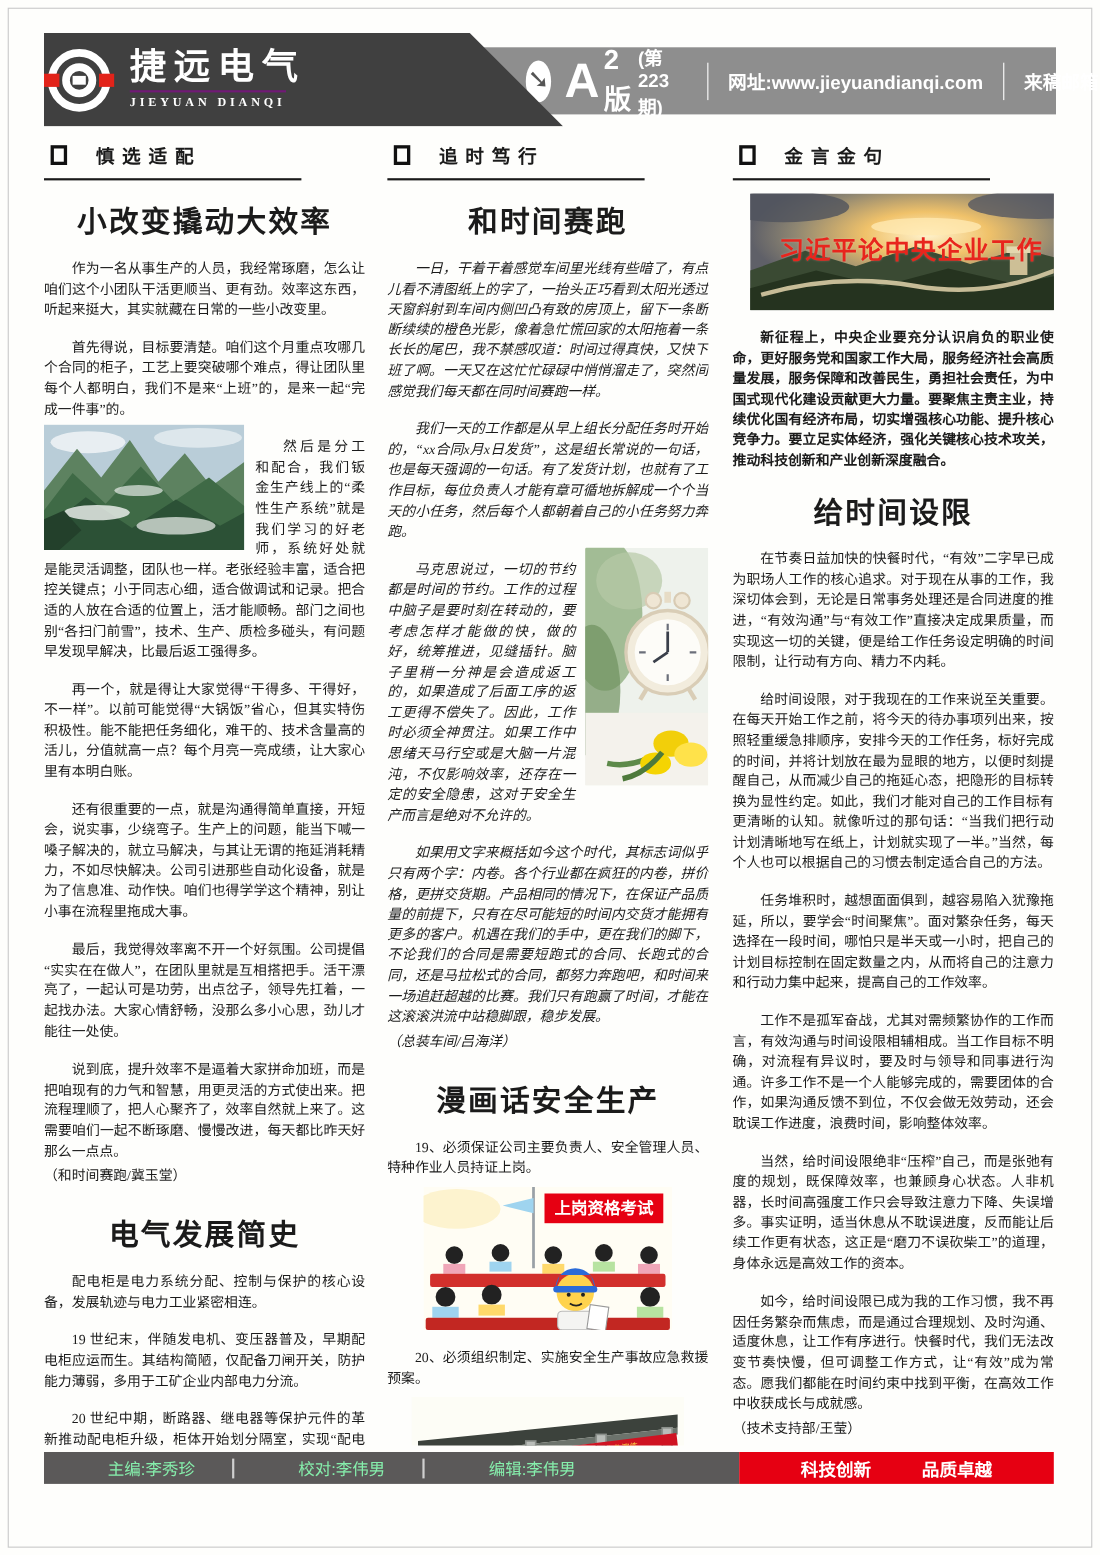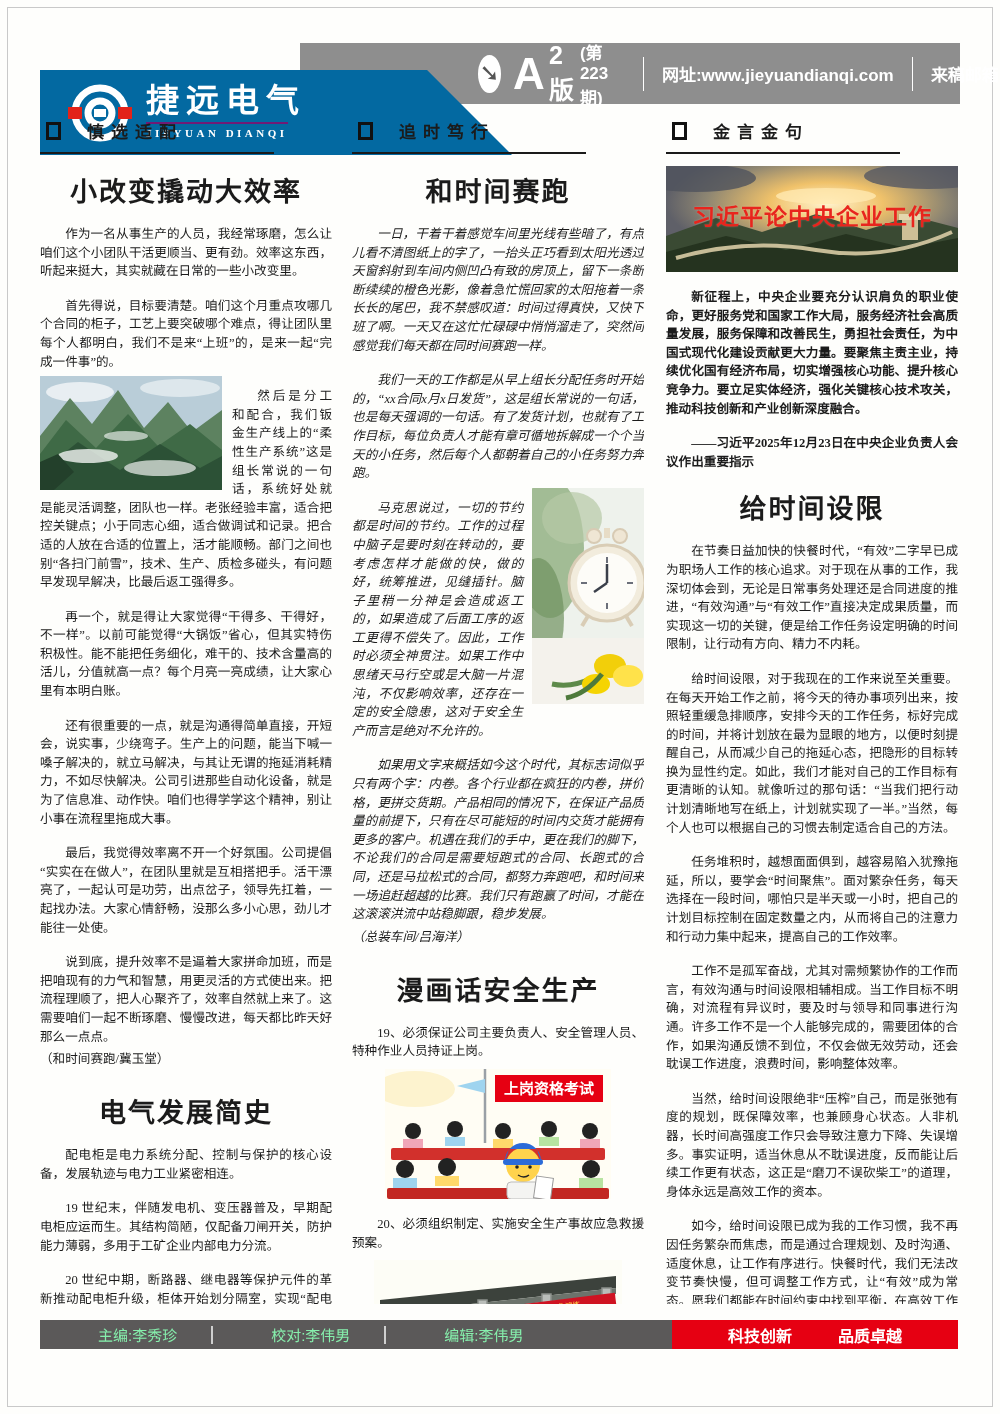--- a/index.html
+++ b/index.html
@@ -3,53 +3,53 @@
 <meta charset="utf-8">
 <style>
   html,body{margin:0;padding:0;background:#ffffff;}
   .page{position:relative;width:1000px;height:1414px;background:#fefefc;overflow:hidden;
         font-family:"Liberation Serif","DejaVu Serif",serif;color:#1b1b1b;}
   .frame{position:absolute;inset:7px;border:1px solid #c9c9c9;pointer-events:none;}
 
   
   .band-gray{position:absolute;left:300px;top:43px;width:660px;height:61px;background:#8e8e8e;
              display:flex;align-items:center;color:#fff;font-family:"Liberation Sans","DejaVu Sans",sans-serif;}
-  .band-red{position:absolute;left:40px;top:30px;width:472px;height:85px;background:#0369a1;
-            clip-path:polygon(0 0,82% 0,100% 100%,0 100%);display:flex;align-items:center;padding-left:28px;box-sizing:border-box;margin-top:40px;}
+  .band-red{position:absolute;left:40px;top:30px;width:472px;height:85px;background:#404040;
+            clip-path:polygon(0 0,82% 0,100% 100%,0 100%);display:flex;align-items:center;box-sizing:border-box;}
   .logo-svg{width:64px;height:64px;flex:0 0 auto;}
   .brand{margin-left:14px;color:#fff;}
   .brand-cn{font-size:33px;font-weight:bold;letter-spacing:7px;font-family:"Liberation Sans","DejaVu Sans",sans-serif;line-height:1;}
   .brand-en{font-size:11px;font-weight:bold;letter-spacing:3.5px;margin-top:5px;border-top:2px solid #701a75;padding-top:3px;display:inline-block;}
   .band-content{display:flex;align-items:center;margin-left:178px;gap:12px;}
   .mh-circle{width:38px;height:38px;border-radius:50%;background:#fff;display:flex;align-items:center;justify-content:center;}
   .mh-arrow{font-size:24px;color:#555;font-weight:bold;line-height:1;transform:translateY(-1px);}
   .pg-big{font-size:44px;font-weight:bold;line-height:1;}
   .pg-mid{font-size:25px;font-weight:bold;}
   .pg-issue{font-size:17px;font-weight:bold;}
   .vsep{width:2px;height:34px;background:#fff;margin:0 6px;}
   .mh-text{font-size:17px;font-weight:bold;white-space:nowrap;}
 
   
-  .col{position:absolute;top:116px;width:292px;height:1188px;overflow:hidden;}
+  .col{position:absolute;top:126px;width:292px;height:1188px;overflow:hidden;}
   .col-left{left:40px;}
   .col-mid{left:352px;}
   .col-right{left:666px;}
   .section-head{display:flex;align-items:center;gap:26px;border-bottom:2px solid #1a1a1a;
                 padding:2px 0 9px 6px;width:228px;}
   .sq{width:15px;height:18px;border:3px solid #111;box-sizing:border-box;}
   .section-label{font-size:17px;font-weight:bold;letter-spacing:7px;font-family:"Liberation Serif","DejaVu Serif",serif;}
   .art-title{font-size:27px;font-weight:bold;text-align:center;letter-spacing:2px;margin:16px 0 10px;}
   p.body{font-size:12.6px;line-height:18.6px;text-align:justify;text-indent:2em;margin:16px 0 1px;}
   .col-mid p.body{font-style:italic;}
   .byline{font-size:12.6px;text-align:left;margin:2px 6px 8px 0;}
   .col-mid .byline{font-style:italic;}
   .quote p.body{font-weight:bold;font-style:normal;}
   .img-mountain{float:left;width:182px;height:114px;margin:4px 10px 2px 0;}
   .img-clock{float:right;width:112px;height:216px;margin:4px 0 2px 9px;}
-  .photo-wrap{position:relative;width:292px;height:106px;margin:12px 0 10px;}
+  .photo-wrap{position:relative;width:292px;height:106px;margin:12px 16px 10px;}
   .photo-wrap svg{display:block;}
   .photo-title{position:absolute;left:0;right:0;top:32px;text-align:center;color:#e8251d;
                font-size:23px;font-weight:bold;letter-spacing:1px;text-shadow:0 0 2px rgba(255,255,255,.25);}
   .comic{display:block;margin:8px auto 10px;}
   .clearfix::after{content:"";display:block;clear:both;}
 
   
   .footer-gray{position:absolute;left:40px;top:1320px;width:632px;height:29px;background:#5b5959;
                color:#86efac;display:flex;align-items:center;font-family:"Liberation Sans","DejaVu Sans",sans-serif;
                font-size:15px;}
@@ -108,21 +108,21 @@
         <ellipse cx="40" cy="16" rx="34" ry="10" fill="#e8eef2"></ellipse>
         <ellipse cx="140" cy="12" rx="40" ry="9" fill="#dde7ec"></ellipse>
         <polygon points="0,60 30,22 52,48 78,14 104,52 128,26 152,56 182,34 182,114 0,114" fill="#5d8260"></polygon>
         <polygon points="0,78 26,44 56,72 88,38 118,70 150,48 182,74 182,114 0,114" fill="#3f6a46"></polygon>
         <polygon points="0,96 38,66 80,94 120,68 160,92 182,80 182,114 0,114" fill="#2c5136"></polygon>
         <ellipse cx="48" cy="80" rx="30" ry="7" fill="#ffffff" opacity="0.75"></ellipse>
         <ellipse cx="120" cy="92" rx="36" ry="8" fill="#ffffff" opacity="0.65"></ellipse>
         <ellipse cx="86" cy="60" rx="22" ry="5" fill="#ffffff" opacity="0.6"></ellipse>
         <polygon points="0,114 0,86 18,78 34,96 14,114" fill="#23402b"></polygon>
       </svg>
-      <p class="body">然后是分工和配合，我们钣金生产线上的“柔性生产系统”这是组长常说的一句话，系统好处就是能灵活调整，团队也一样。老张经验丰富，适合把控关键点；小于同志心细，适合做调试和记录。把合适的人放在合适的位置上，活才能顺畅。部门之间也别“各扫门前雪”，技术、生产、质检多碰头，有问题早发现早解决，比最后返工强得多。</p>
+      <p class="body">然后是分工和配合，我们钣金生产线上的“柔性生产系统”就是我们学习的好老师，系统好处就是能灵活调整，团队也一样。老张经验丰富，适合把控关键点；小于同志心细，适合做调试和记录。把合适的人放在合适的位置上，活才能顺畅。部门之间也别“各扫门前雪”，技术、生产、质检多碰头，有问题早发现早解决，比最后返工强得多。</p>
       <p class="body">再一个，就是得让大家觉得“干得多、干得好，不一样”。以前可能觉得“大锅饭”省心，但其实特伤积极性。能不能把任务细化，难干的、技术含量高的活儿，分值就高一点？每个月亮一亮成绩，让大家心里有本明白账。</p>
       <p class="body">还有很重要的一点，就是沟通得简单直接，开短会，说实事，少绕弯子。生产上的问题，能当下喊一嗓子解决的，就立马解决，与其让无谓的拖延消耗精力，不如尽快解决。公司引进那些自动化设备，就是为了信息准、动作快。咱们也得学学这个精神，别让小事在流程里拖成大事。</p>
       <p class="body">最后，我觉得效率离不开一个好氛围。公司提倡“实实在在做人”，在团队里就是互相搭把手。活干漂亮了，一起认可是功劳，出点岔子，领导先扛着，一起找办法。大家心情舒畅，没那么多小心思，劲儿才能往一处使。</p>
       <p class="body">说到底，提升效率不是逼着大家拼命加班，而是把咱现有的力气和智慧，用更灵活的方式使出来。把流程理顺了，把人心聚齐了，效率自然就上来了。这需要咱们一起不断琢磨、慢慢改进，每天都比昨天好那么一点点。</p>
       <p class="byline">（和时间赛跑/冀玉堂）</p>
     </div>
 
     <h2 class="art-title">电气发展简史</h2>
     <p class="body">配电柜是电力系统分配、控制与保护的核心设备，发展轨迹与电力工业紧密相连。</p>
     <p class="body">19 世纪末，伴随发电机、变压器普及，早期配电柜应运而生。其结构简陋，仅配备刀闸开关，防护能力薄弱，多用于工矿企业内部电力分流。</p>
@@ -289,21 +289,20 @@
         <polygon points="0,86 60,70 120,84 180,68 240,82 292,72 292,106 0,106" fill="#25331f"></polygon>
         <path d="M10 92 Q80 72 150 84 T286 66" stroke="#d8cba4" stroke-width="4" fill="none" opacity="0.9"></path>
         <rect x="236" y="52" width="16" height="22" fill="#cdbf96"></rect>
         <rect x="233" y="48" width="22" height="6" fill="#e4d8ae"></rect>
       </svg>
       <div class="photo-title">习近平论中央企业工作</div>
     </div>
 
     <div class="quote">
       <p class="body">新征程上，中央企业要充分认识肩负的职业使命，更好服务党和国家工作大局，服务经济社会高质量发展，服务保障和改善民生，勇担社会责任，为中国式现代化建设贡献更大力量。要聚焦主责主业，持续优化国有经济布局，切实增强核心功能、提升核心竞争力。要立足实体经济，强化关键核心技术攻关，推动科技创新和产业创新深度融合。</p>
-      <p class="body" style="font-weight:bold;">——习近平2025年12月23日在中央企业负责人会议作出重要指示</p>
     </div>
 
     <h2 class="art-title">给时间设限</h2>
     <p class="body">在节奏日益加快的快餐时代，“有效”二字早已成为职场人工作的核心追求。对于现在从事的工作，我深切体会到，无论是日常事务处理还是合同进度的推进，“有效沟通”与“有效工作”直接决定成果质量，而实现这一切的关键，便是给工作任务设定明确的时间限制，让行动有方向、精力不内耗。</p>
     <p class="body">给时间设限，对于我现在的工作来说至关重要。在每天开始工作之前，将今天的待办事项列出来，按照轻重缓急排顺序，安排今天的工作任务，标好完成的时间，并将计划放在最为显眼的地方，以便时刻提醒自己，从而减少自己的拖延心态，把隐形的目标转换为显性约定。如此，我们才能对自己的工作目标有更清晰的认知。就像听过的那句话：“当我们把行动计划清晰地写在纸上，计划就实现了一半。”当然，每个人也可以根据自己的习惯去制定适合自己的方法。</p>
     <p class="body">任务堆积时，越想面面俱到，越容易陷入犹豫拖延，所以，要学会“时间聚焦”。面对繁杂任务，每天选择在一段时间，哪怕只是半天或一小时，把自己的计划目标控制在固定数量之内，从而将自己的注意力和行动力集中起来，提高自己的工作效率。</p>
     <p class="body">工作不是孤军奋战，尤其对需频繁协作的工作而言，有效沟通与时间设限相辅相成。当工作目标不明确，对流程有异议时，要及时与领导和同事进行沟通。许多工作不是一个人能够完成的，需要团体的合作，如果沟通反馈不到位，不仅会做无效劳动，还会耽误工作进度，浪费时间，影响整体效率。</p>
     <p class="body">当然，给时间设限绝非“压榨”自己，而是张弛有度的规划，既保障效率，也兼顾身心状态。人非机器，长时间高强度工作只会导致注意力下降、失误增多。事实证明，适当休息从不耽误进度，反而能让后续工作更有状态，这正是“磨刀不误砍柴工”的道理，身体永远是高效工作的资本。</p>
     <p class="body">如今，给时间设限已成为我的工作习惯，我不再因任务繁杂而焦虑，而是通过合理规划、及时沟通、适度休息，让工作有序进行。快餐时代，我们无法改变节奏快慢，但可调整工作方式，让“有效”成为常态。愿我们都能在时间约束中找到平衡，在高效工作中收获成长与成就感。</p>
     <p class="byline">（技术支持部/王莹）</p>

